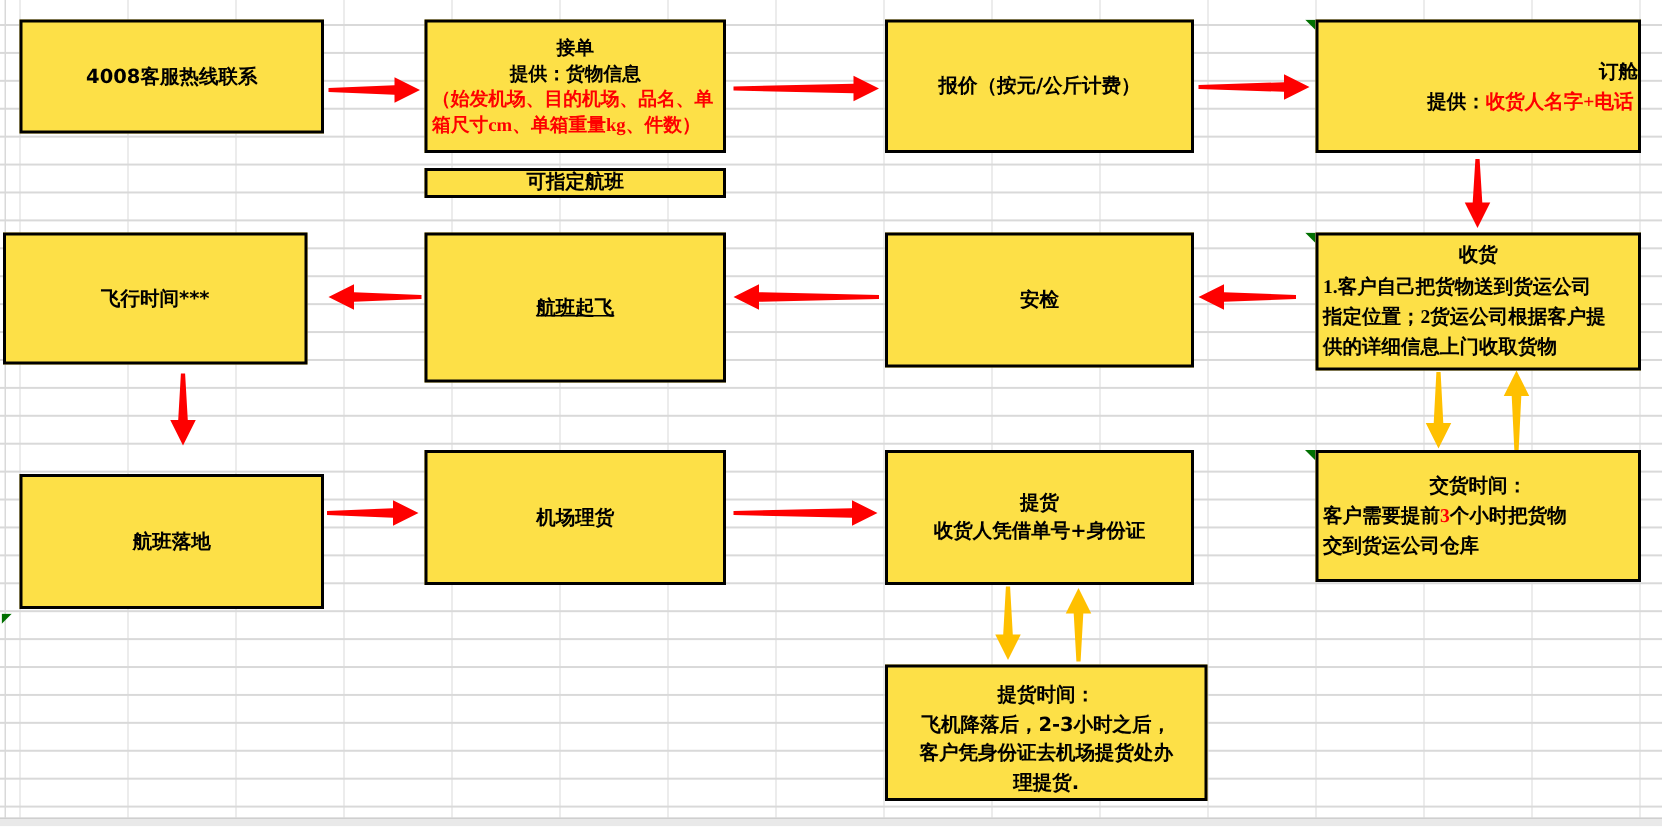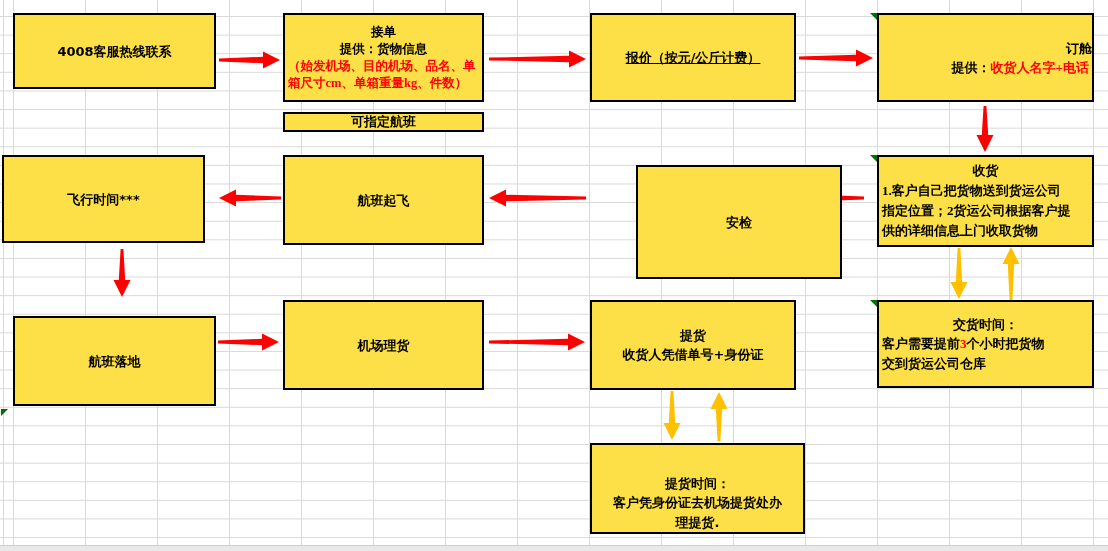--- a/index.html
+++ b/index.html
@@ -20,25 +20,25 @@
   .node{position:absolute;box-sizing:border-box;border:2px solid var(--border);background:#fde047;
     display:flex;flex-direction:column;justify-content:center;
     font-weight:bold;font-size:13px;color:#000;line-height:19px;}
   .ln{text-align:center;white-space:nowrap;}
   .ln.l{text-align:left;padding:0 3px;font-family:Liberation Serif, serif;}
   .red{color:var(--red);}
 
   #b-hotline{left:13px;top:13px;width:203px;height:76px;}
   #b-jiedan{left:283px;top:13px;width:201px;height:89px;line-height:17.5px;font-size:12.5px;}
   #b-jiedan-sub{left:283px;top:112px;width:201px;height:20px;line-height:16px;}
-  #b-baojia{left:590px;top:13px;width:206px;height:89px;text-decoration:underline;}
+  #b-baojia{left:590px;top:13px;width:206px;height:89px;}
   #b-dingcang{left:877px;top:13px;width:217px;height:89px;align-items:flex-end;}
   #b-feixing{left:2px;top:155px;width:203px;height:88px;}
-  #b-qifei{left:283px;top:155px;width:201px;height:90px;}
-  #b-anjian{left:590px;top:165px;width:206px;height:114px;margin-left:46px;}
+  #b-qifei{left:283px;top:155px;width:201px;height:100px;text-decoration:underline;}
+  #b-anjian{left:590px;top:155px;width:206px;height:90px;}
   #b-shouhuo{left:877px;top:155px;width:217px;height:92px;line-height:20px;}
   #b-luodi{left:13px;top:316px;width:203px;height:90px;}
   #b-ligai{left:283px;top:300px;width:201px;height:90px;}
   #b-tihuo{left:590px;top:300px;width:206px;height:90px;}
   #b-jiaohuo{left:877px;top:300px;width:217px;height:88px;line-height:19.5px;}
   #b-tihuo-time{left:590px;top:443px;width:215px;height:91px;line-height:19.5px;justify-content:flex-end;}
 
   
   #arrows{position:absolute;left:0;top:0;width:1108px;height:551px;pointer-events:none;}
 
@@ -131,20 +131,21 @@
   </div>
 
   <div class="node" id="b-jiaohuo">
     <div class="ln">交货时间：</div>
     <div class="ln l"><span>客户需要提前</span><span class="red">3</span><span>个小时把货物</span></div>
     <div class="ln l">交到货运公司仓库</div>
   </div>
 
   <div class="node" id="b-tihuo-time">
     <div class="ln">提货时间：</div>
+    <div class="ln">飞机降落后，2-3小时之后，</div>
     <div class="ln">客户凭身份证去机场提货处办</div>
     <div class="ln">理提货.</div>
   </div>
 
   <div class="cell-marker tr" id="m1"></div>
   <div class="cell-marker tr" id="m2"></div>
   <div class="cell-marker tr" id="m3"></div>
   <div class="cell-marker tl" id="m4"></div>
 
   <div id="bottom-bar"></div>

